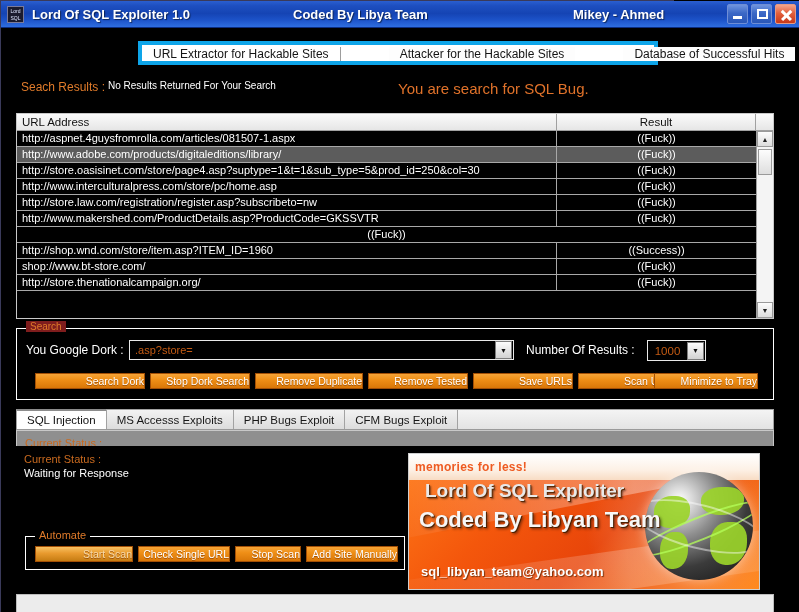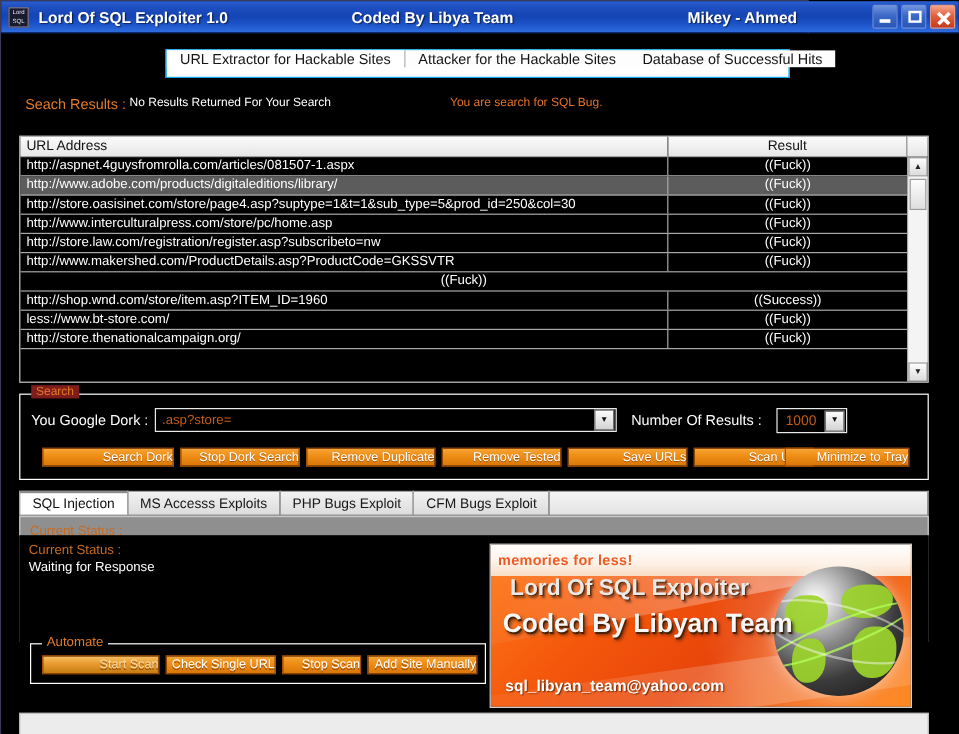--- a/index.html
+++ b/index.html
@@ -57,22 +57,22 @@
   }
   .tb-btn.close i.a { transform:rotate(45deg); }
   .tb-btn.close i.b { transform:rotate(-45deg); }
 
   
   #body { position:absolute; left:0; top:27px; width:799px; height:585px; background:#000; }
 
   
   #toptabs {
     position:absolute; left:137px; top:13px; width:520px; height:24px;
-    background:#ffffff; border:1px solid #0ea5e9;
-    display:flex; align-items:flex-start;
+    background:#ffffff; border:4px solid #0ea5e9;
+    display:flex; align-items:flex-end;gap:48px;
   }
   .ttab {
     display:flex; align-items:center; padding:0 11px;
     font-size:12px; color:#141414; white-space:nowrap; cursor:default;
     background:#fdfdfd;
   }
   .ttab.active {
     background:#ffffff;
     border-left:1px solid #9d9d9d;
     border-right:1px solid #9d9d9d;
@@ -82,21 +82,21 @@
 
   
   #srow { position:absolute; left:0; top:52px; width:799px; height:20px; }
   #sr-label {
     position:absolute; left:20px; top:0; font-size:12px; color:#e07b2a; white-space:nowrap;
   }
   #sr-value {
     position:absolute; left:107px; top:0; font-size:10px; color:#ffffff; white-space:nowrap;text-align:right;
   }
   #sr-note {
-    position:absolute; left:374px; top:0; font-size:10px; color:#e0722a; white-space:nowrap;
+    position:absolute; left:397px; top:0; font-size:15px; color:#e0722a; white-space:nowrap;
   }
 
   
   #grid {
     position:absolute; left:15px; top:85px; width:758px; height:206px;
     background:#000; border:1px solid #c9c9c9;
     display:flex; flex-direction:column;
   }
   #grid-head { display:flex; height:17px; flex:0 0 17px; }
   .gh {
@@ -385,21 +385,21 @@
             <div class="c-res">((Fuck))</div>
           </div>
           <div class="grow">
             <div class="c-res">((Fuck))</div>
           </div>
           <div class="grow">
             <div class="c-url">http://shop.wnd.com/store/item.asp?ITEM_ID=1960</div>
             <div class="c-res">((Success))</div>
           </div>
           <div class="grow">
-            <div class="c-url">less://www.bt-store.com/</div>
+            <div class="c-url">shop://www.bt-store.com/</div>
             <div class="c-res">((Fuck))</div>
           </div>
           <div class="grow">
             <div class="c-url">http://store.thenationalcampaign.org/</div>
             <div class="c-res">((Fuck))</div>
           </div>
         </div>
         <div id="vscroll">
           <div id="sb-track"></div>
           <div class="sb-arrow up">▲</div>

